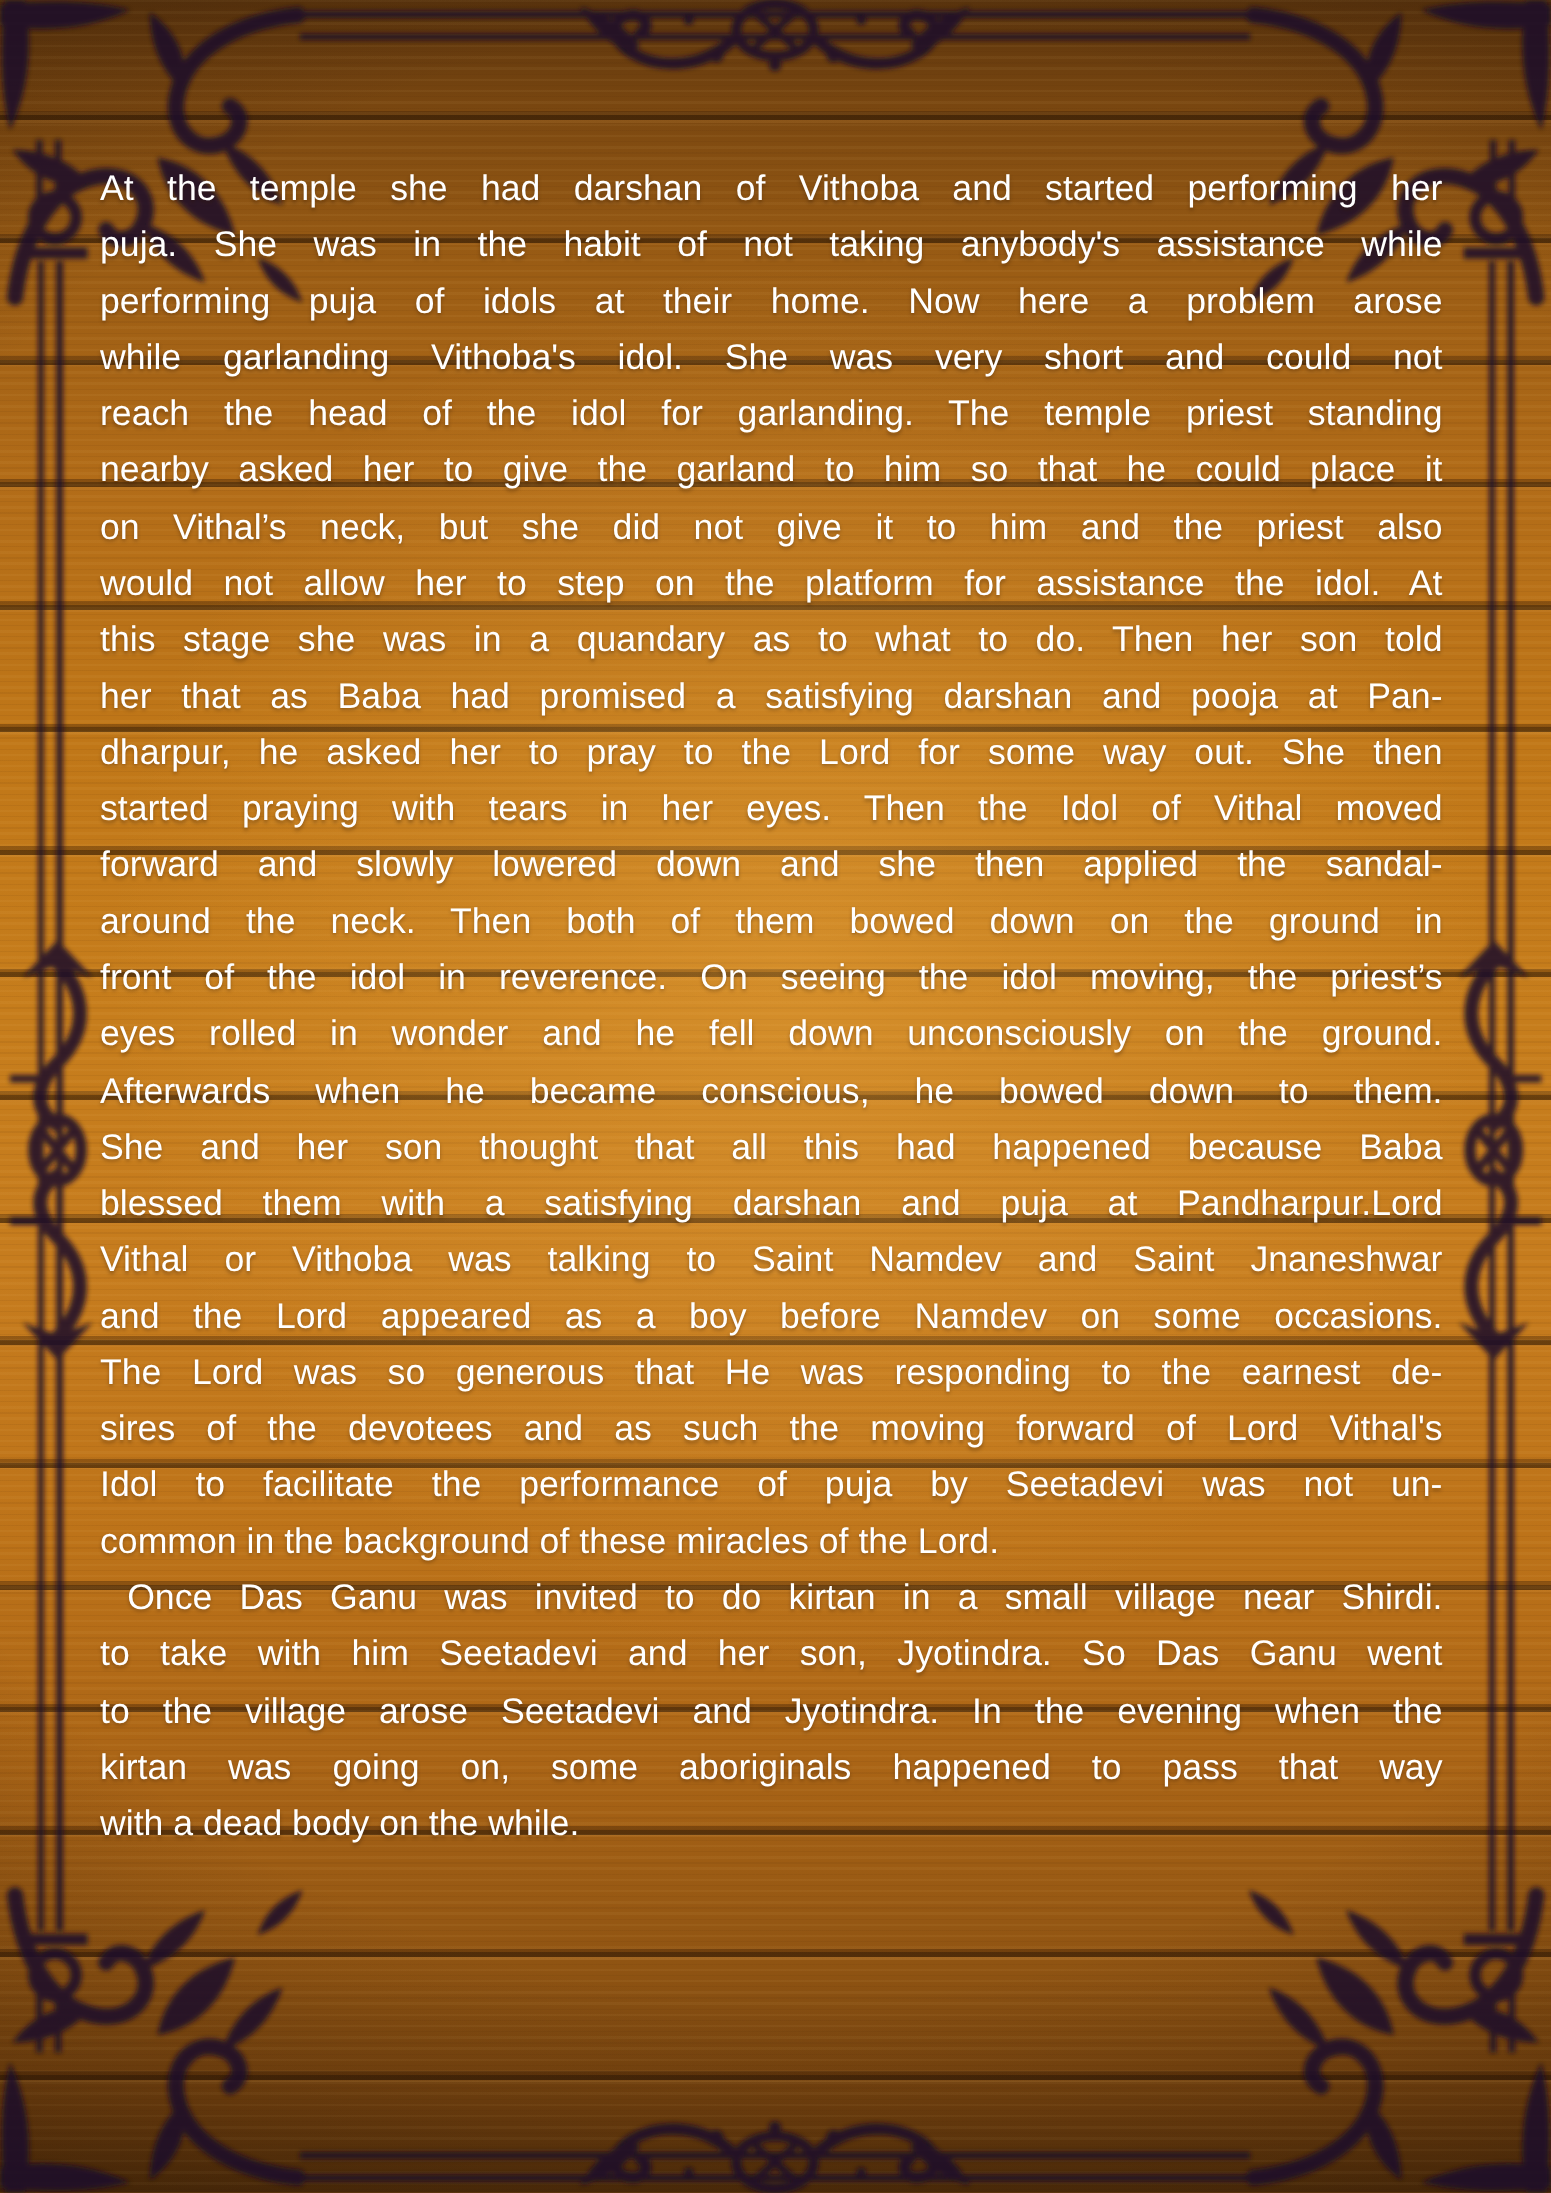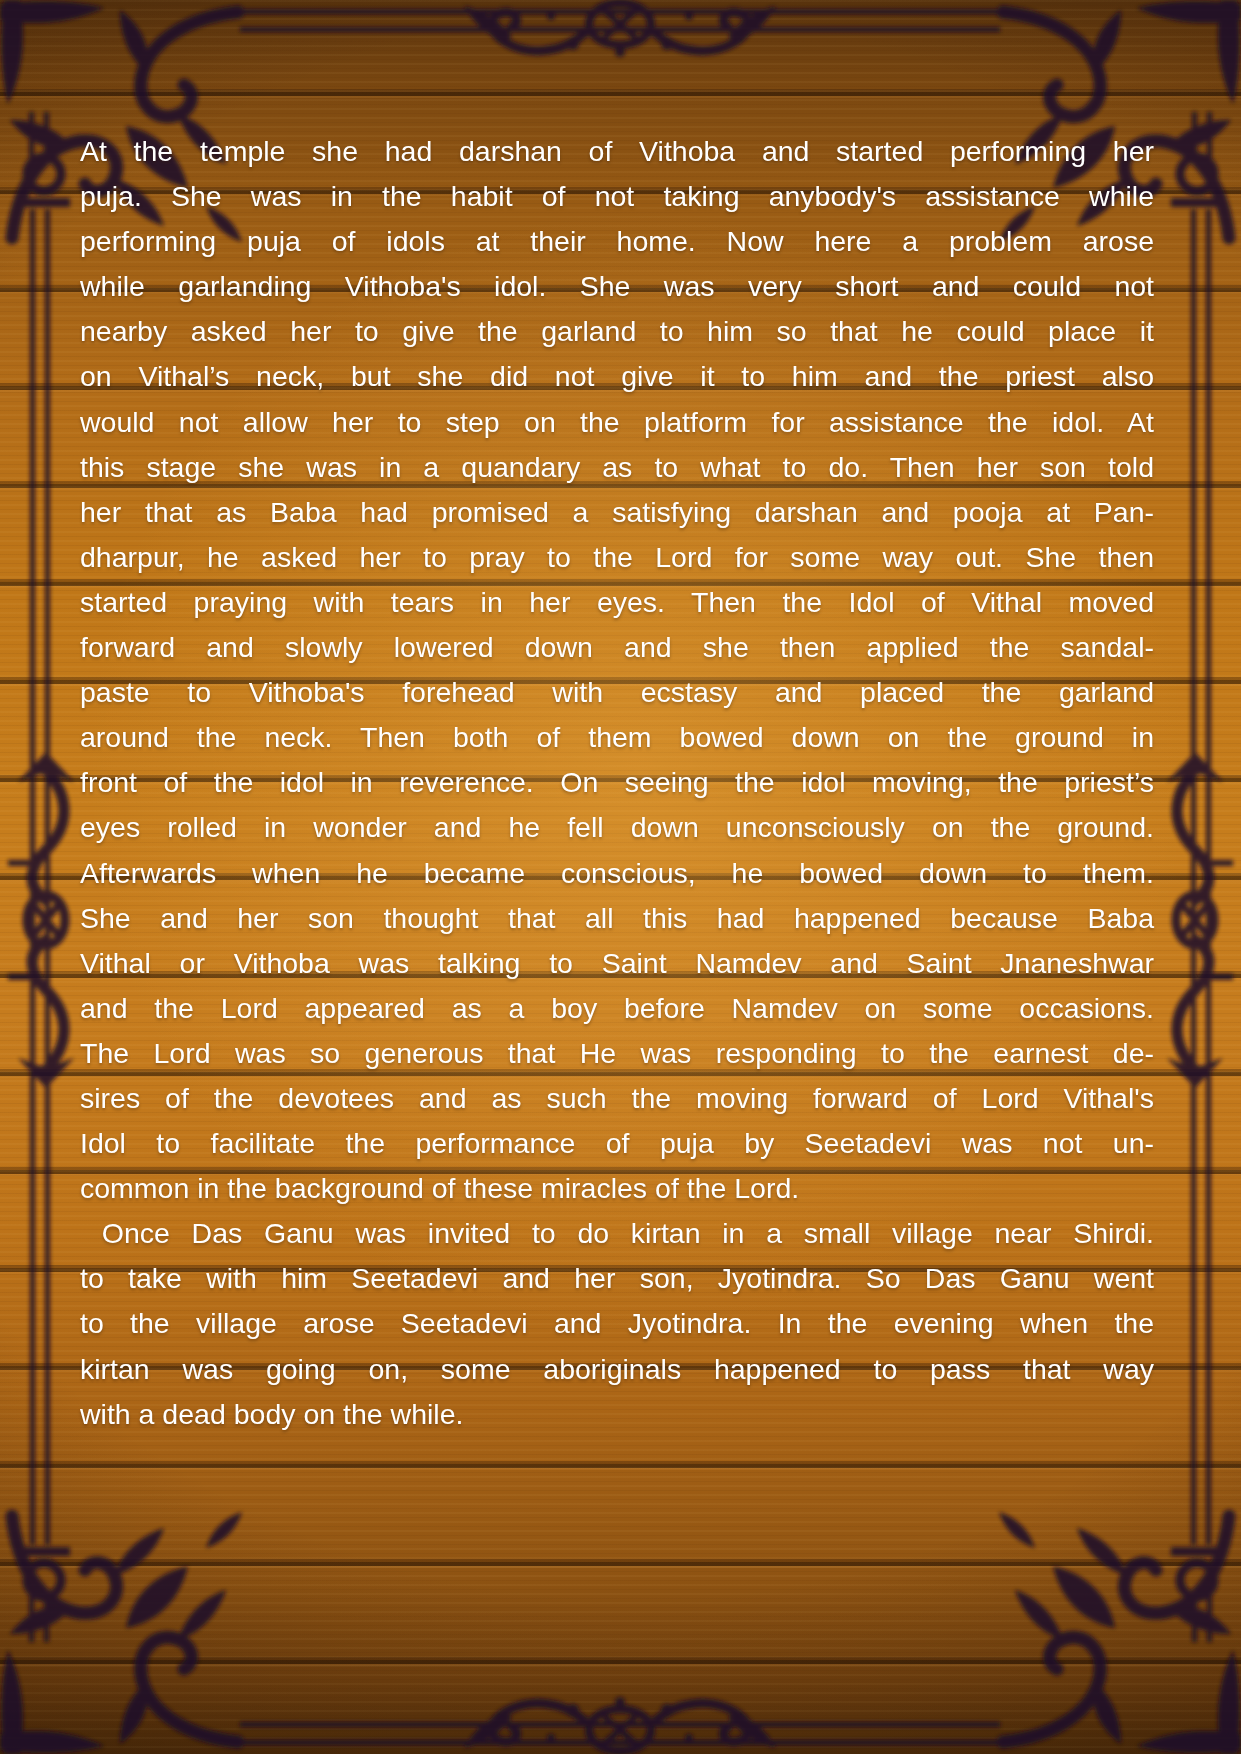--- a/index.html
+++ b/index.html
@@ -110,34 +110,35 @@
       <use href="#centerknot" transform="translate(0,1754) scale(1,-1)"></use>
     </g>
   </svg>
 
   <div class="story">
     <div class="para">
         <div class="line">At the temple she had darshan of Vithoba and started performing her</div>
         <div class="line">puja. She was in the habit of not taking anybody's assistance while</div>
         <div class="line">performing puja of idols at their home. Now here a problem arose</div>
         <div class="line">while garlanding Vithoba's idol. She was very short and could not</div>
+        <div class="line">reach the head of the idol for garlanding. The temple priest standing</div>
         <div class="line">nearby asked her to give the garland to him so that he could place it</div>
         <div class="line">on Vithal’s neck, but she did not give it to him and the priest also</div>
         <div class="line">would not allow her to step on the platform for assistance the idol. At</div>
         <div class="line">this stage she was in a quandary as to what to do. Then her son told</div>
         <div class="line">her that as Baba had promised a satisfying darshan and pooja at Pan-</div>
         <div class="line">dharpur, he asked her to pray to the Lord for some way out. She then</div>
         <div class="line">started praying with tears in her eyes. Then the Idol of Vithal moved</div>
         <div class="line">forward and slowly lowered down and she then applied the sandal-</div>
-        <div class="line">paste to Vithoba's forehead with ecstasy and placed the garland</div>
         <div class="line">around the neck. Then both of them bowed down on the ground in</div>
         <div class="line">front of the idol in reverence. On seeing the idol moving, the priest’s</div>
         <div class="line">eyes rolled in wonder and he fell down unconsciously on the ground.</div>
         <div class="line">Afterwards when he became conscious, he bowed down to them.</div>
         <div class="line">She and her son thought that all this had happened because Baba</div>
+        <div class="line">blessed them with a satisfying darshan and puja at Pandharpur.Lord</div>
         <div class="line">Vithal or Vithoba was talking to Saint Namdev and Saint Jnaneshwar</div>
         <div class="line">and the Lord appeared as a boy before Namdev on some occasions.</div>
         <div class="line">The Lord was so generous that He was responding to the earnest de-</div>
         <div class="line">sires of the devotees and as such the moving forward of Lord Vithal's</div>
         <div class="line">Idol to facilitate the performance of puja by Seetadevi was not un-</div>
         <div class="line line-last">common in the background of these miracles of the Lord.</div>
       </div>
     <div class="para">
         <div class="line">&nbsp;Once Das Ganu was invited to do kirtan in a small village near Shirdi.</div>
         <div class="line">to take with him Seetadevi and her son, Jyotindra. So Das Ganu went</div>

